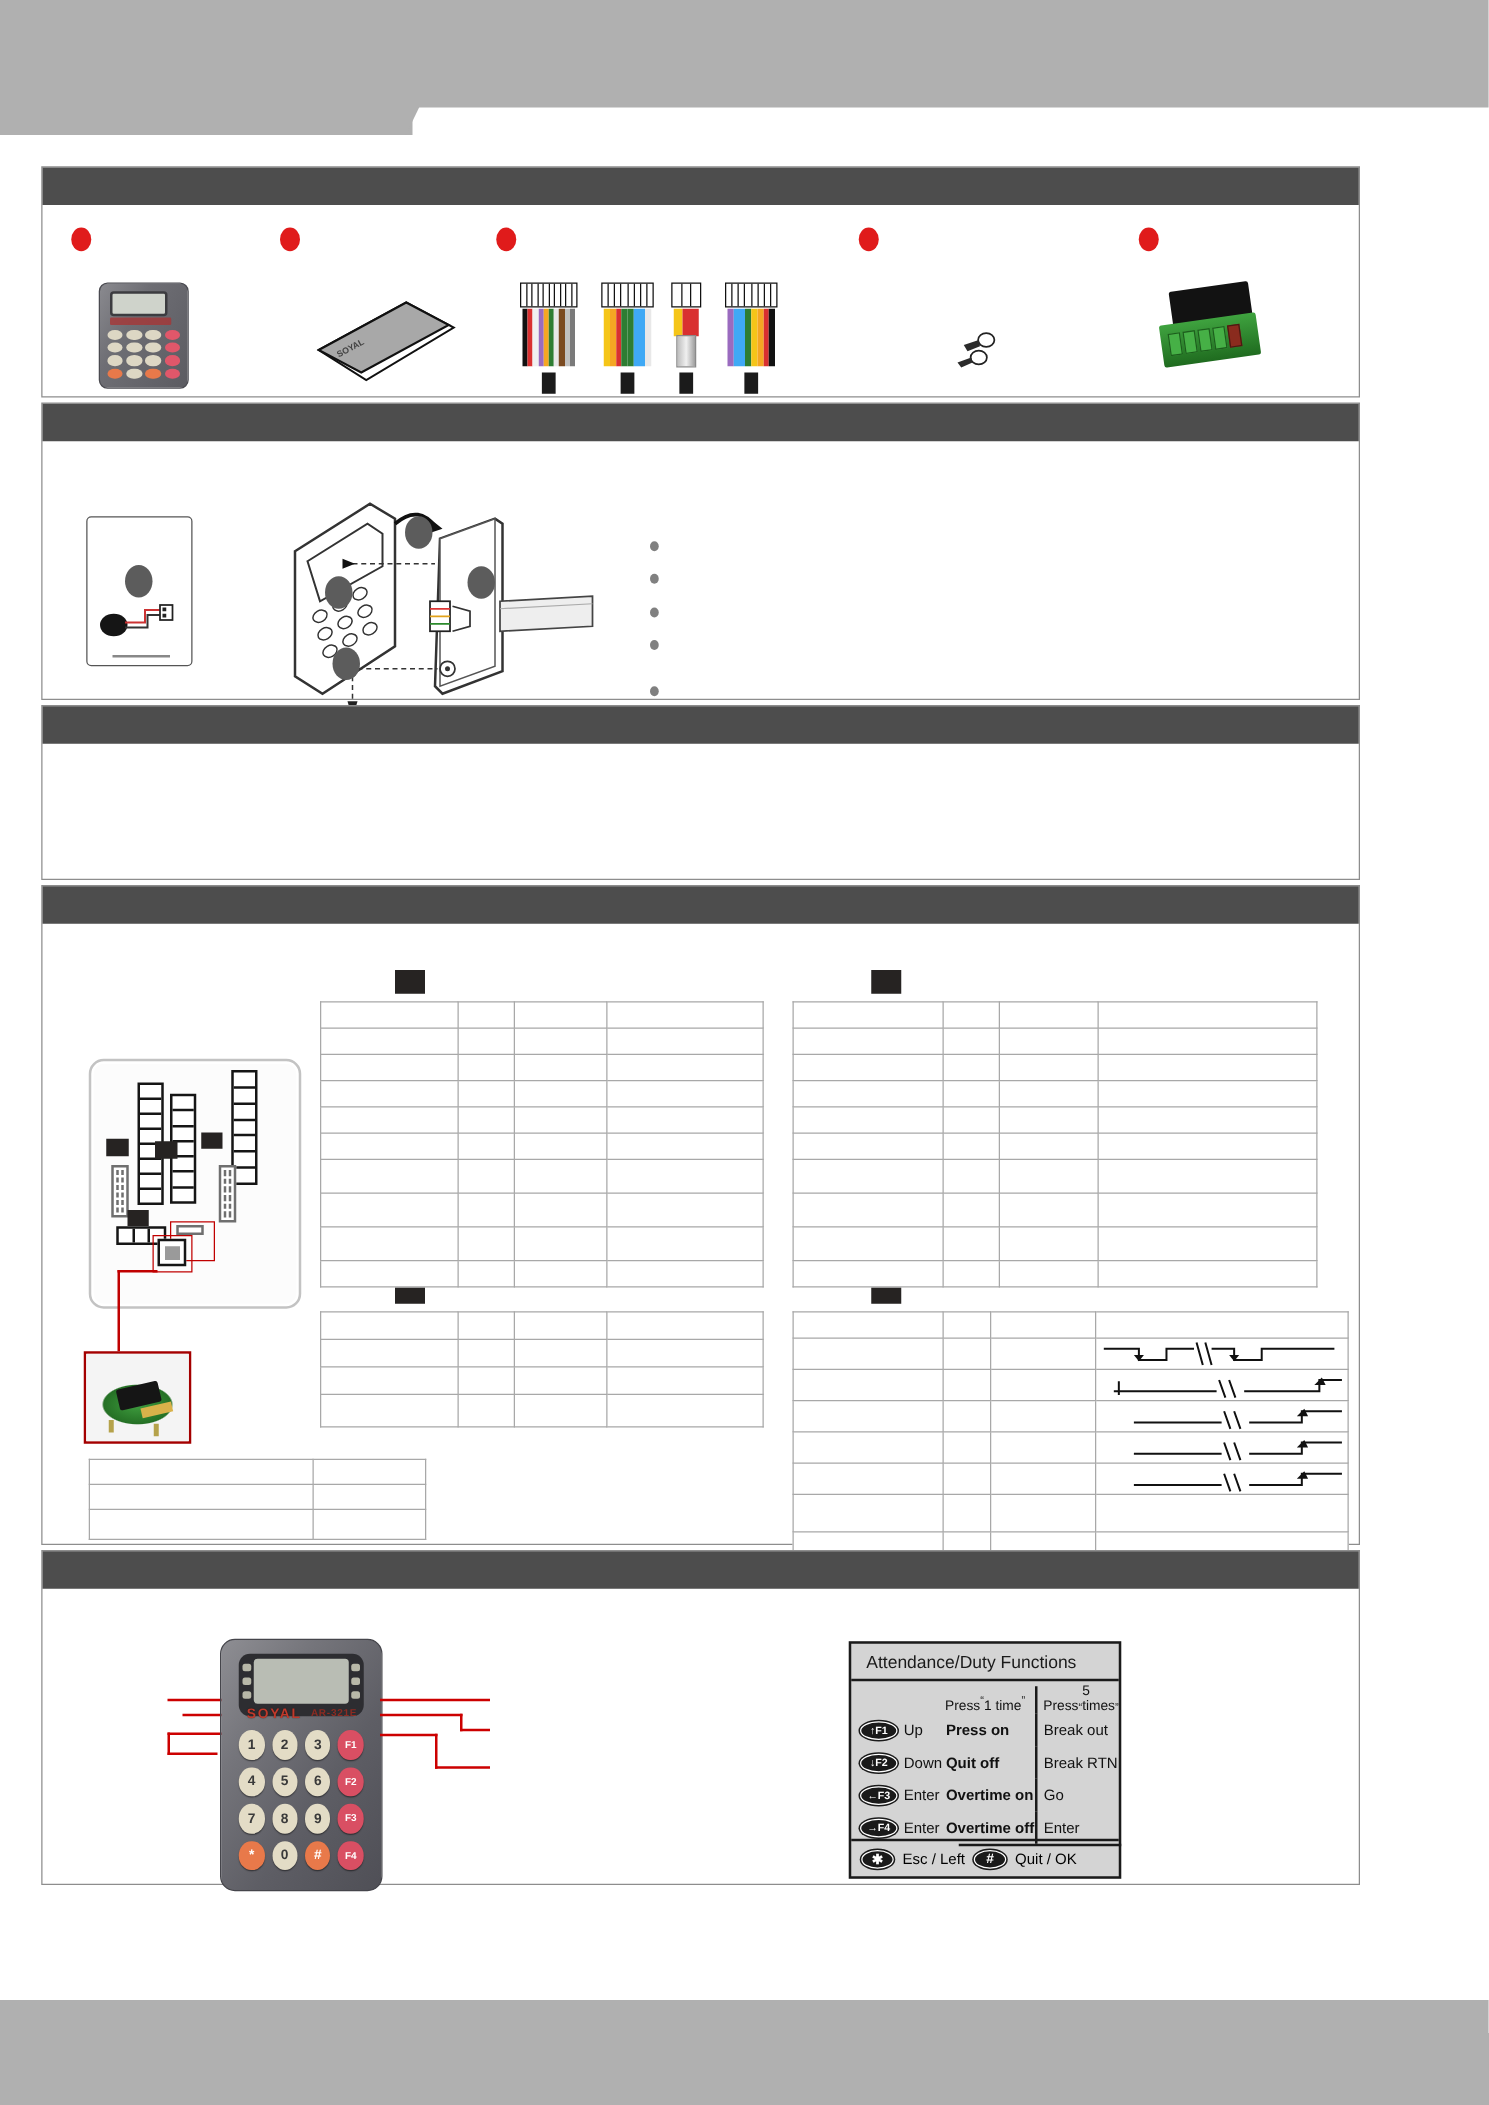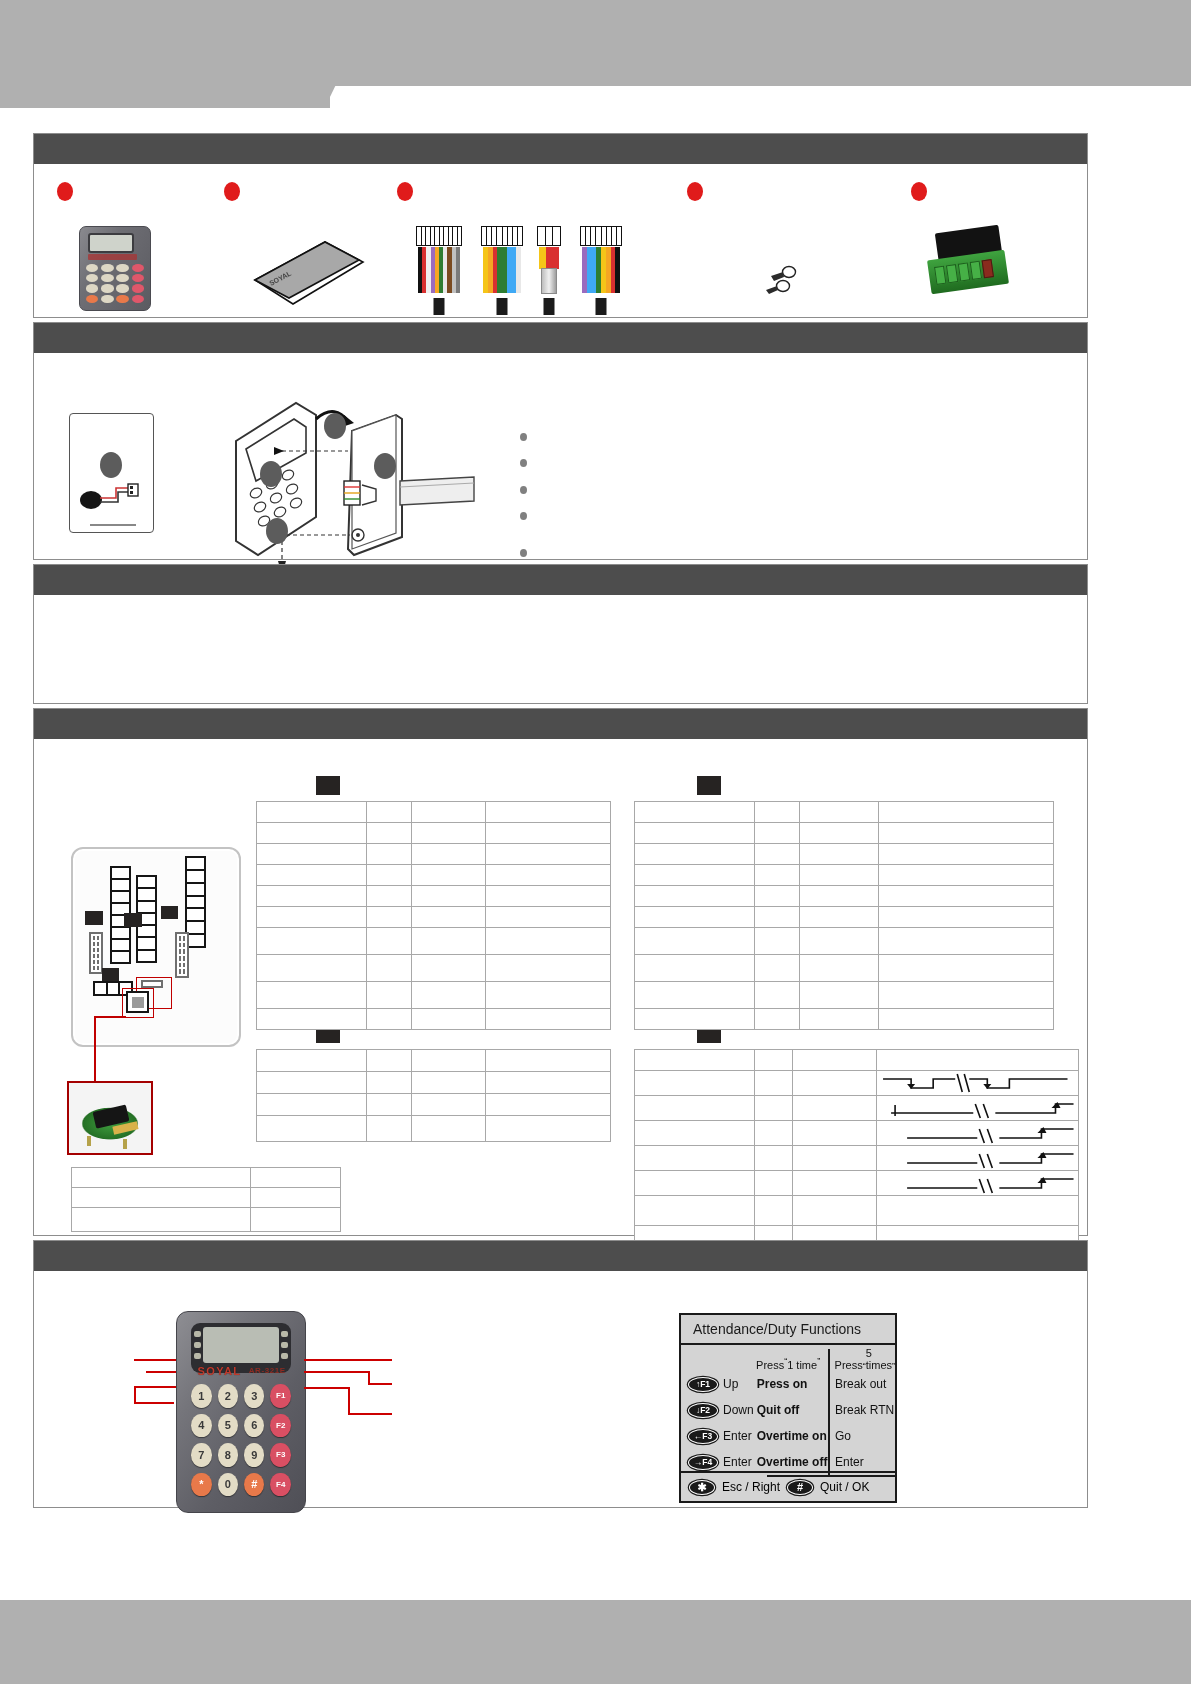--- a/index.html
+++ b/index.html
@@ -973,21 +973,21 @@
             </div>
             <div class="att-col1">Overtime off</div>
             <div class="att-col2">Enter</div>
           </div>
         </div>
 
         <div class="att-sep" style="left:86px; top:160px; width:130px; height:2px;"></div>
 
         <div class="att-foot">
           <span class="att-badge sym">✱</span>
-          <span>Esc / Right</span>
+          <span>Esc / Left</span>
           <span class="att-badge sym">#</span>
           <span>Quit / OK</span>
         </div>
       </div>
 
     </div>
   </div>
 
   <div class="bottom-banner"></div>
 

